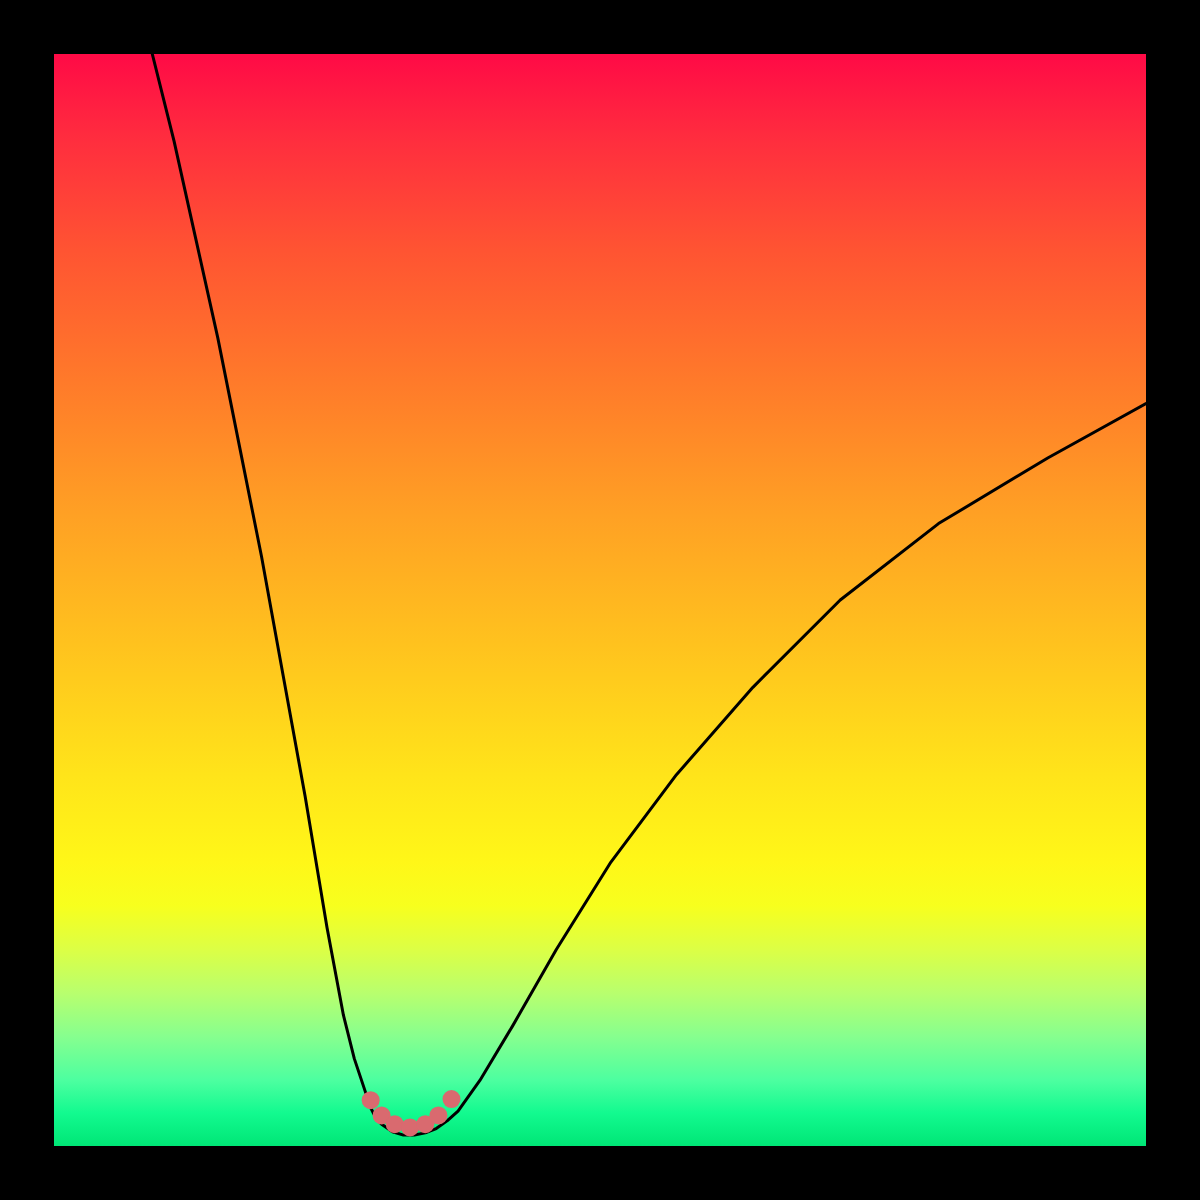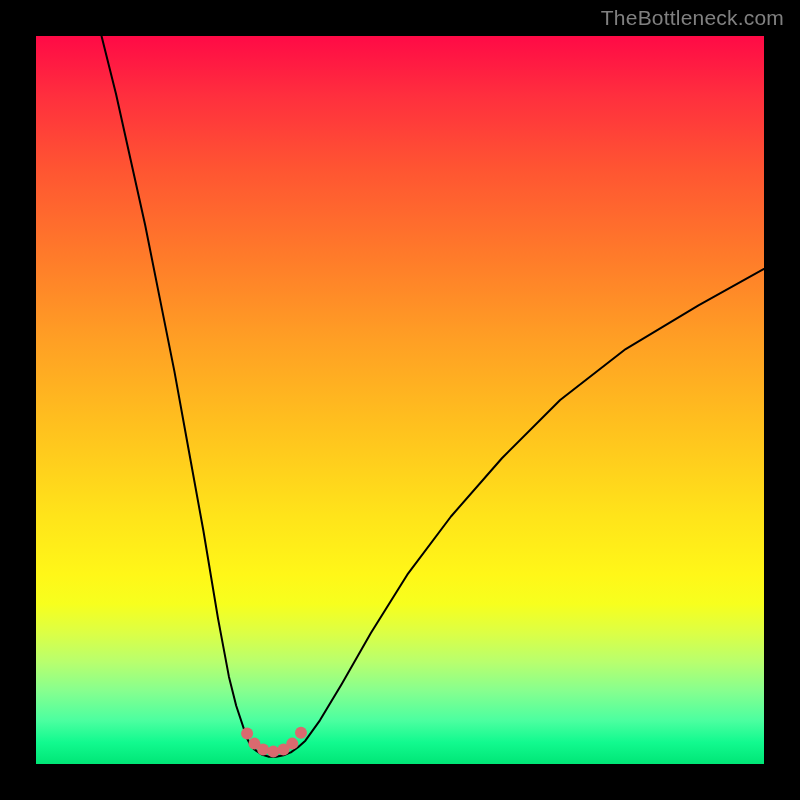--- a/index.html
+++ b/index.html
@@ -63,21 +63,20 @@
     inset: 0;
     width: 100%;
     height: 100%;
   }
 </style>
 </head>
 <body>
 
 <div class="frame">
 
-  <div class="watermark">TheBottleneck.com</div>
 
   <div class="plot-area">
     <div class="gradient"></div>
     <svg class="curves" viewBox="0 0 728 728" preserveAspectRatio="none">
       <g>
           <path d="M 65.52 0.00 L 80.08 58.24 L 94.64 123.76 L 109.20 189.28 L 123.76 262.08 L 138.32 334.88 L 152.88 414.96 L 167.44 495.04 L 182.00 582.40 L 192.92 640.64 L 200.20 669.76 L 207.48 691.60 L 211.12 702.52 L 214.76 709.80 L 218.40 713.44 L 218.40 713.44 L 225.68 718.54 L 232.96 720.72 L 240.24 720.72 L 247.52 719.26 L 254.80 716.35 L 262.08 711.26 L 269.36 704.70 L 269.36 704.70 L 283.92 684.32 L 305.76 647.92 L 334.88 596.96 L 371.28 538.72 L 414.96 480.48 L 465.92 422.24 L 524.16 364.00 L 589.68 313.04 L 662.48 269.36 L 728.00 232.96 " fill="none" stroke="#000" stroke-width="2" stroke-linecap="round" stroke-linejoin="round"></path>
         </g>
       <g>
           <circle cx="211.12" cy="697.42" r="6" fill="#d96a6f"></circle>
           <circle cx="218.40" cy="707.62" r="6" fill="#d96a6f"></circle>

